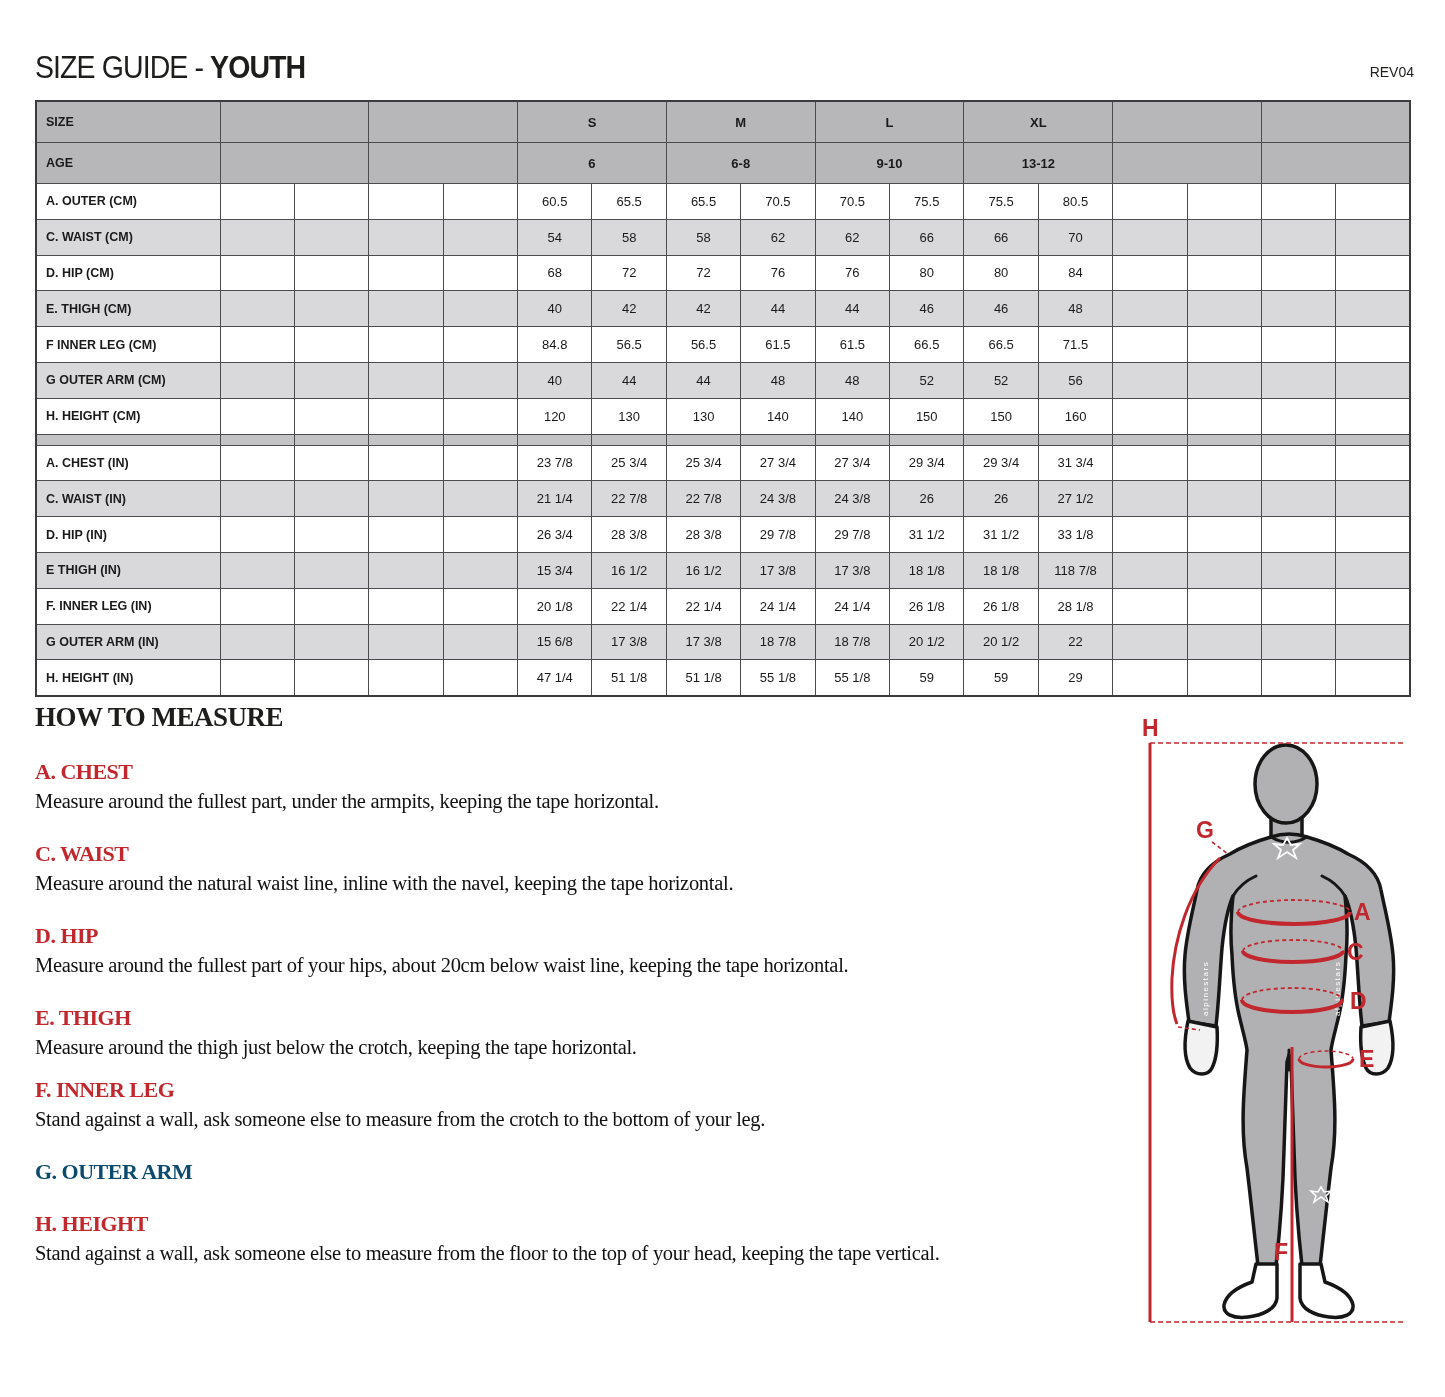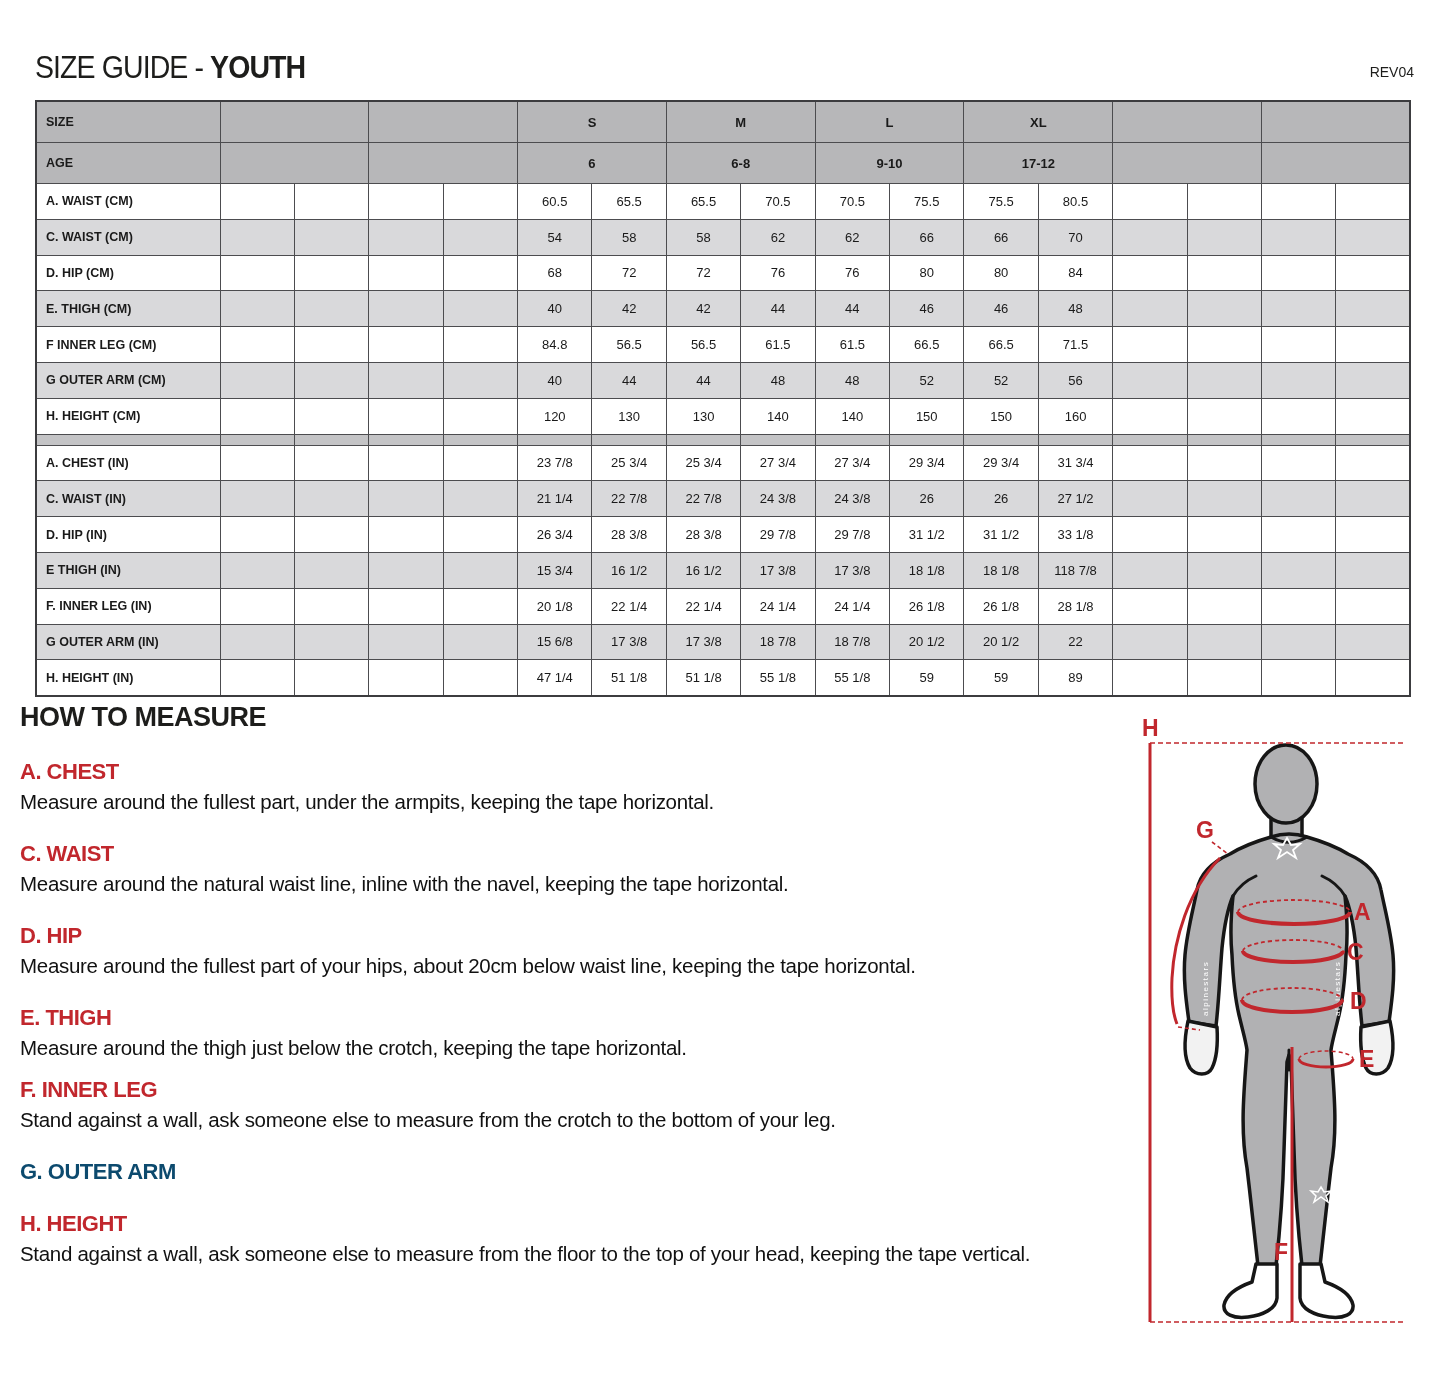--- a/index.html
+++ b/index.html
@@ -28,21 +28,21 @@
   }
   #size-table td.lbl{text-align:left;padding-left:9px;font-weight:700;font-size:12.5px;}
   tr.r-head td{background:#b7b7b9;height:40px;font-weight:700;font-size:14px;}
   tr.r-head td.lbl{text-align:center;padding-left:0;font-size:13px;}
   tr.thick td{border-bottom:2px solid #3c3c3f;}
   tr.r-white td{background:#ffffff;height:34.8px;}
   tr.r-gray td{background:#d9d9db;height:34.8px;}
   tr.r-sep td{background:#c4c4c6;height:10px;border-top:2px solid #3c3c3f;border-bottom:2px solid #3c3c3f;}
 
   
-  .measure-wrap{position:absolute;left:20px;top:702px;width:1080px;}
+  .measure-wrap{position:absolute;left:35px;top:702px;width:1080px;font-family:Liberation Serif, serif;}
   .measure-wrap h2{margin:0 0 22px 0;font-size:27px;font-weight:700;color:#1d1d1b;letter-spacing:-.5px;}
   .measure-wrap h3{margin:26px 0 3px 0;font-size:22px;font-weight:700;letter-spacing:-.5px;}
   .measure-wrap p{margin:0;font-size:20.5px;line-height:27px;color:#111;letter-spacing:-.3px;}
 
   
   .figure-wrap{position:absolute;left:1140px;top:710px;width:305px;height:687px;}
   .figure-wrap svg{display:block;}
 </style>
 </head>
 <body>
@@ -84,26 +84,26 @@
         <td colspan="2"></td>
         <td colspan="2"></td>
       </tr>
       <tr class="r-head thick">
         <td class="lbl">AGE</td>
         <td colspan="2"></td>
         <td colspan="2"></td>
         <td colspan="2">6</td>
         <td colspan="2">6-8</td>
         <td colspan="2">9-10</td>
-        <td colspan="2">17-12</td>
-        <td colspan="2"></td>
-        <td colspan="2"></td>
-      </tr>
-      <tr class="r-white">
-        <td class="lbl">A. WAIST (CM)</td>
+        <td colspan="2">13-12</td>
+        <td colspan="2"></td>
+        <td colspan="2"></td>
+      </tr>
+      <tr class="r-white">
+        <td class="lbl">A. OUTER (CM)</td>
         <td></td>
         <td></td>
         <td></td>
         <td></td>
         <td>60.5</td>
         <td>65.5</td>
         <td>65.5</td>
         <td>70.5</td>
         <td>70.5</td>
         <td>75.5</td>
@@ -367,21 +367,21 @@
         <td></td>
         <td></td>
         <td></td>
         <td>47 1/4</td>
         <td>51 1/8</td>
         <td>51 1/8</td>
         <td>55 1/8</td>
         <td>55 1/8</td>
         <td>59</td>
         <td>59</td>
-        <td>89</td>
+        <td>29</td>
         <td></td>
         <td></td>
         <td></td>
         <td></td>
       </tr>
     </tbody>
 </table>
 
 <div class="measure-wrap">
   <h2>HOW TO MEASURE</h2>

